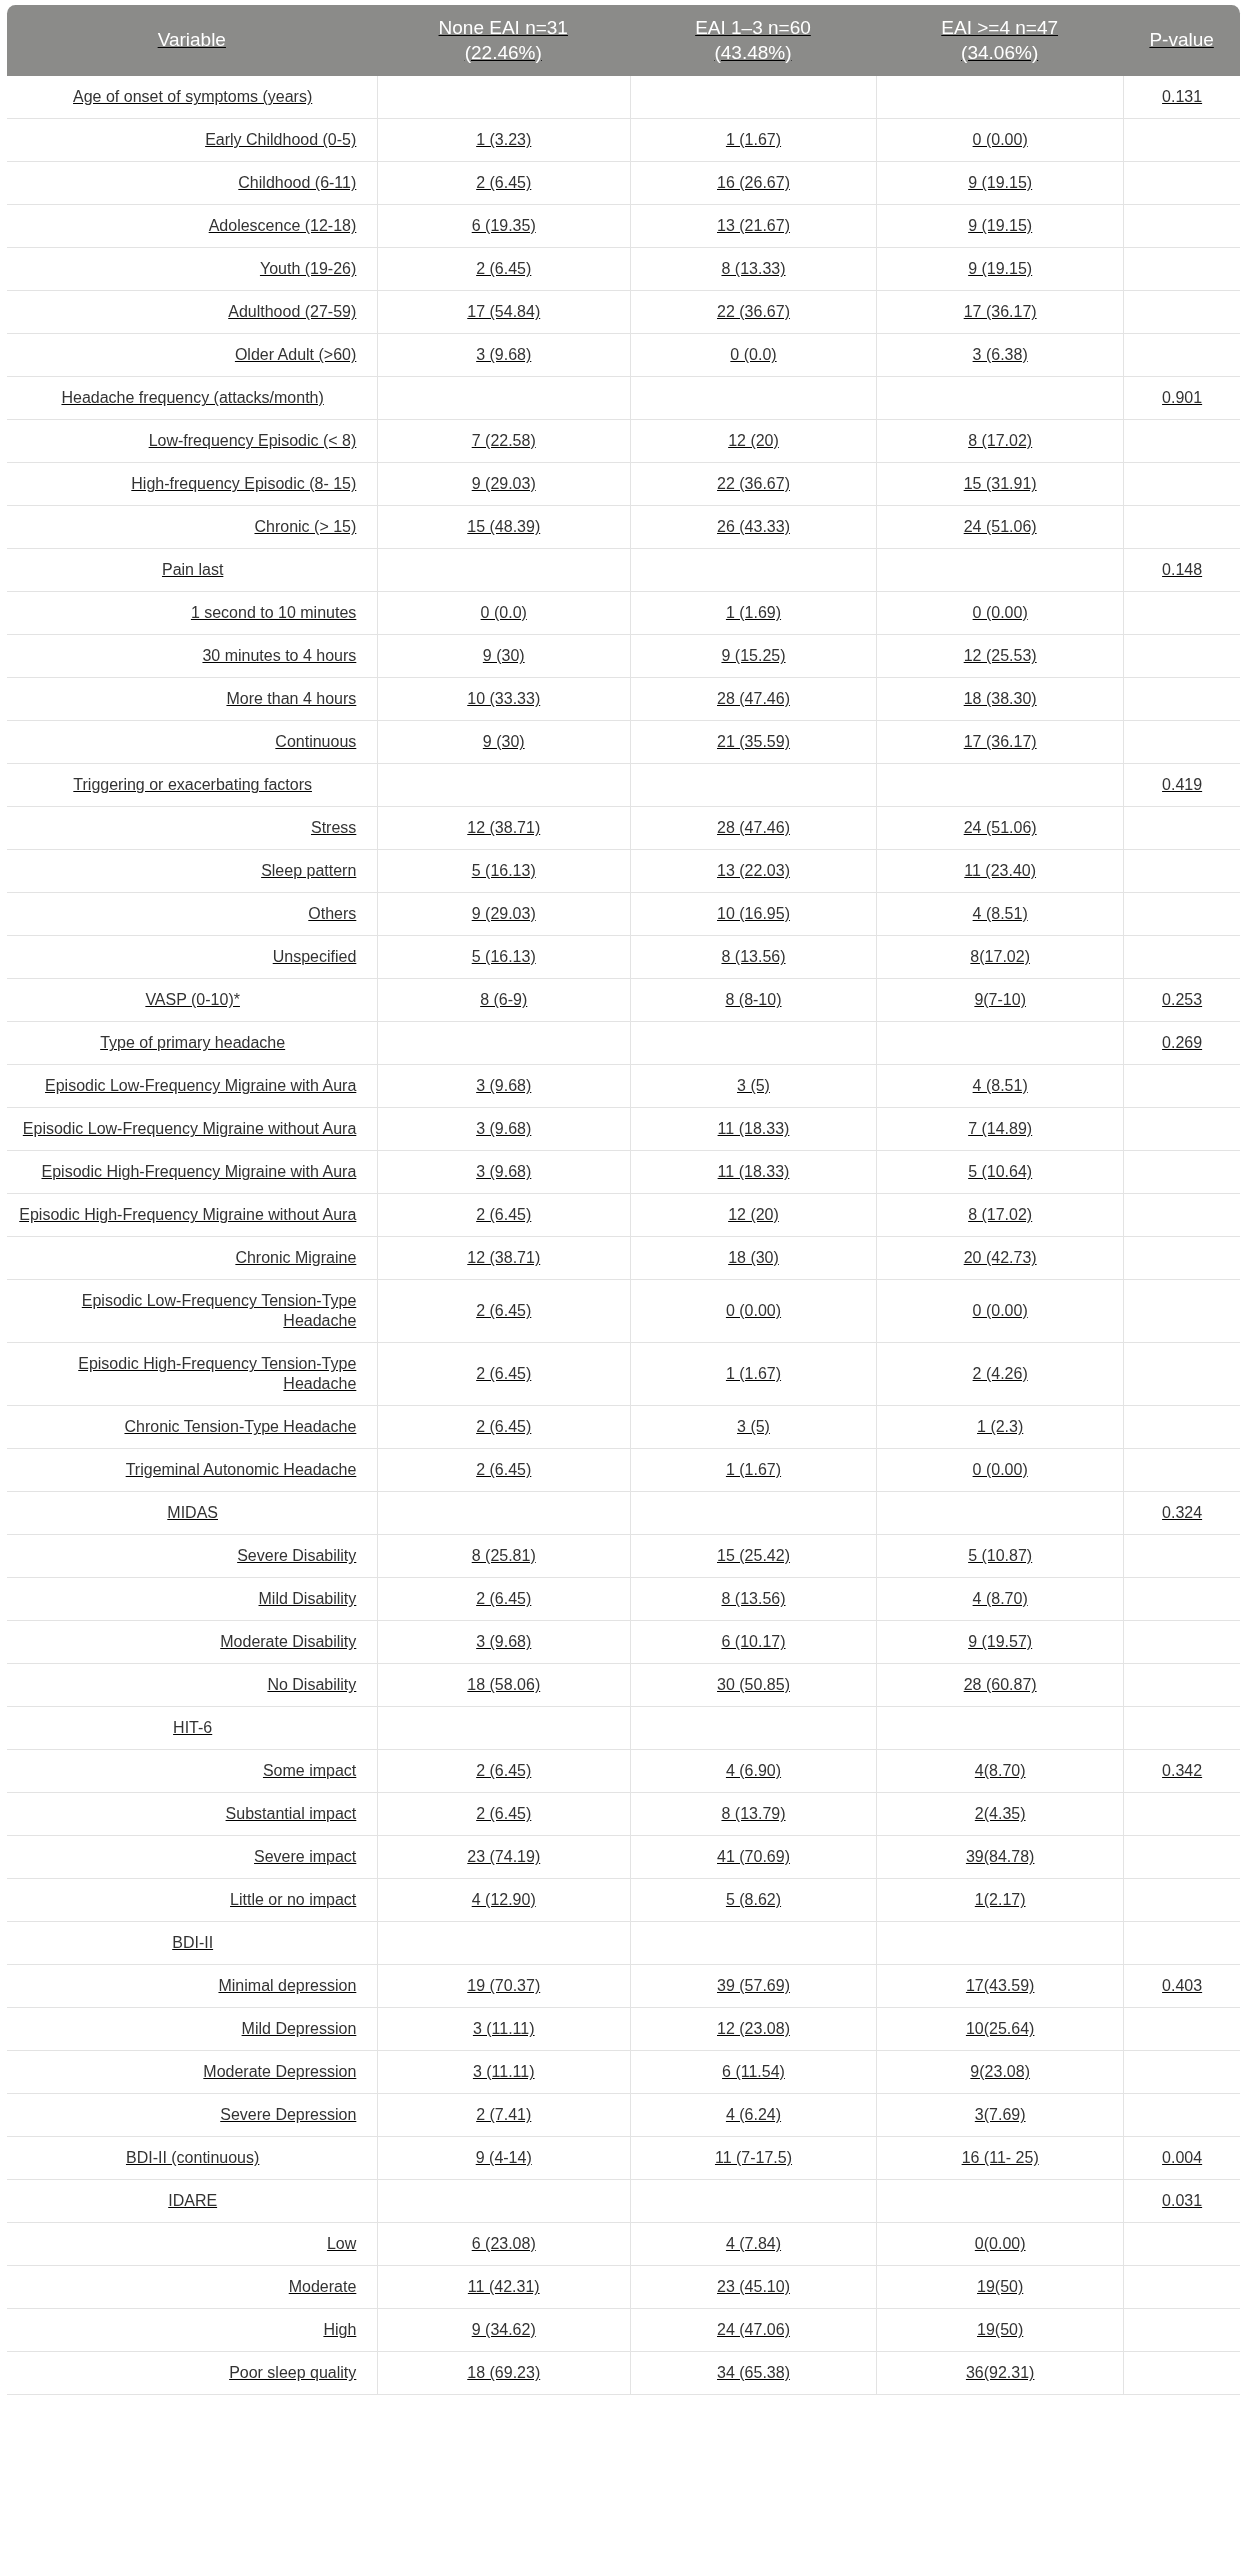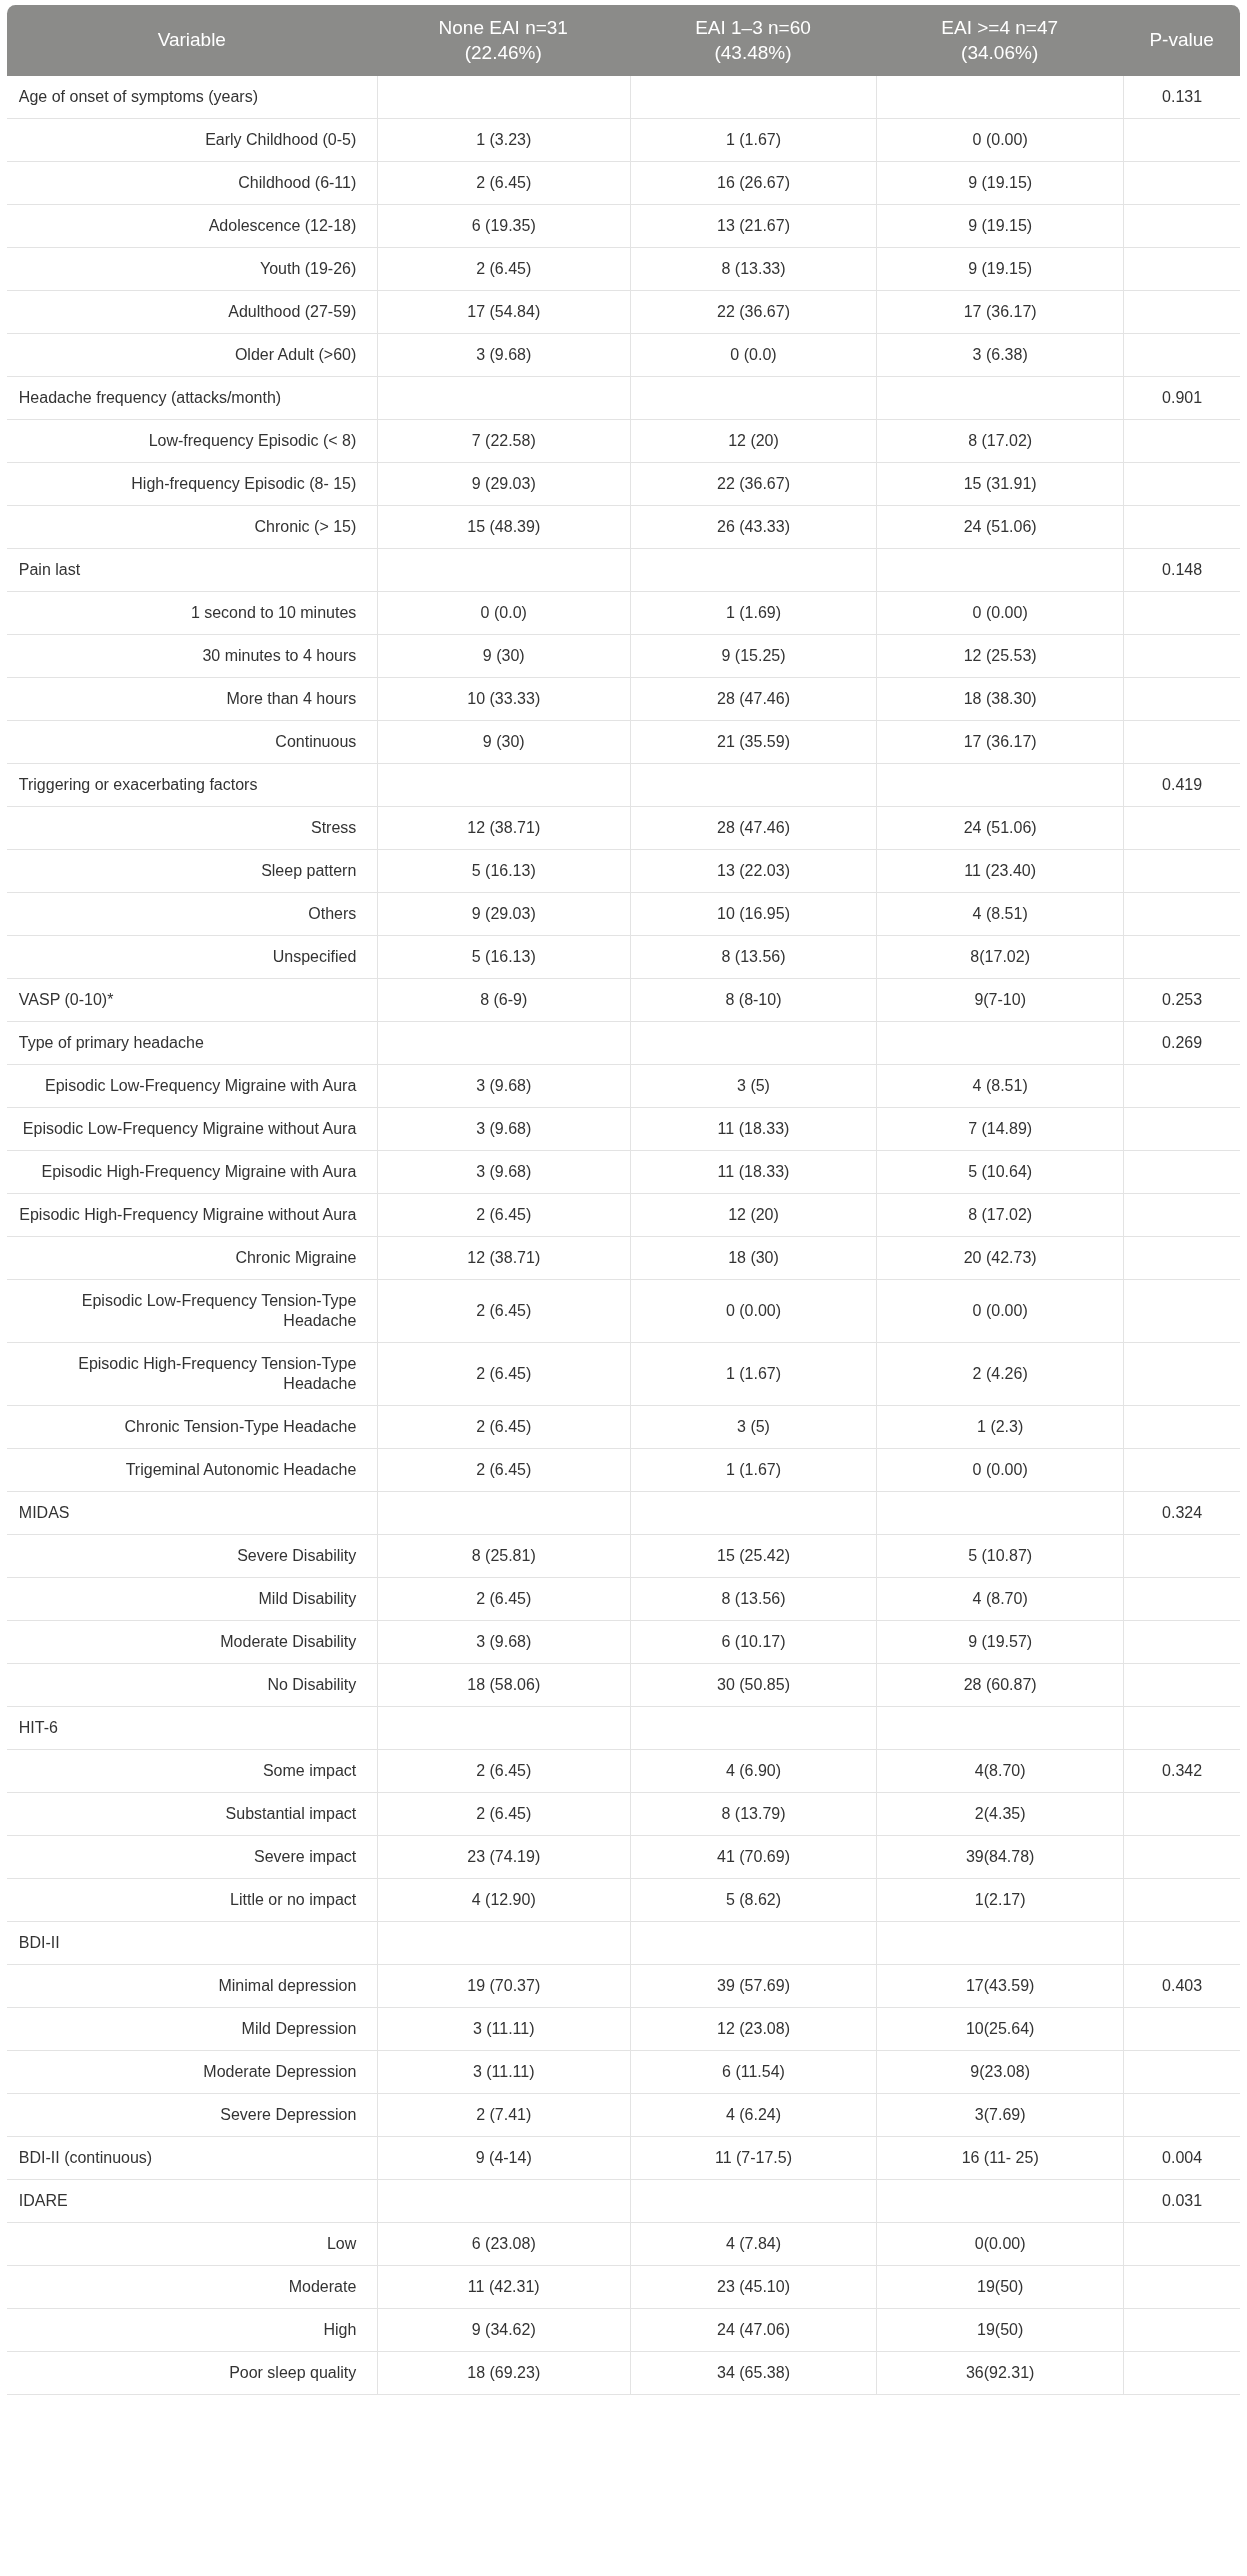--- a/index.html
+++ b/index.html
@@ -16,20 +16,21 @@
     font-family:"Liberation Sans", sans-serif;
   }
   .page{
     padding:5.1px 6.8px 0 6.8px;
   }
   table{
     width:100%;
     border-collapse:separate;
     border-spacing:0;
     table-layout:fixed;
+    text-decoration:underline;
   }
   thead th{
     background:var(--header-bg);
     color:var(--header-text);
     font-size:19px;
     font-weight:400;
     padding:11px 6.8px;
     text-align:center;
     vertical-align:middle;
     white-space:pre-line;
@@ -44,21 +45,21 @@
     padding:11px 10.3px;
     text-align:center;
     vertical-align:middle;
     line-height:1.25;
     min-height:43px;
   }
   tbody td + td{
     border-left:0.9px solid var(--row-border);
   }
   td.label-cat{
-    text-align:left;
+    text-align:center;
     padding-left:12px;
     margin-top:12px;
   }
   td.label-sub{
     text-align:right;
     padding-right:20.5px;
     margin-top:8px;
   }
 </style>
 </head>

